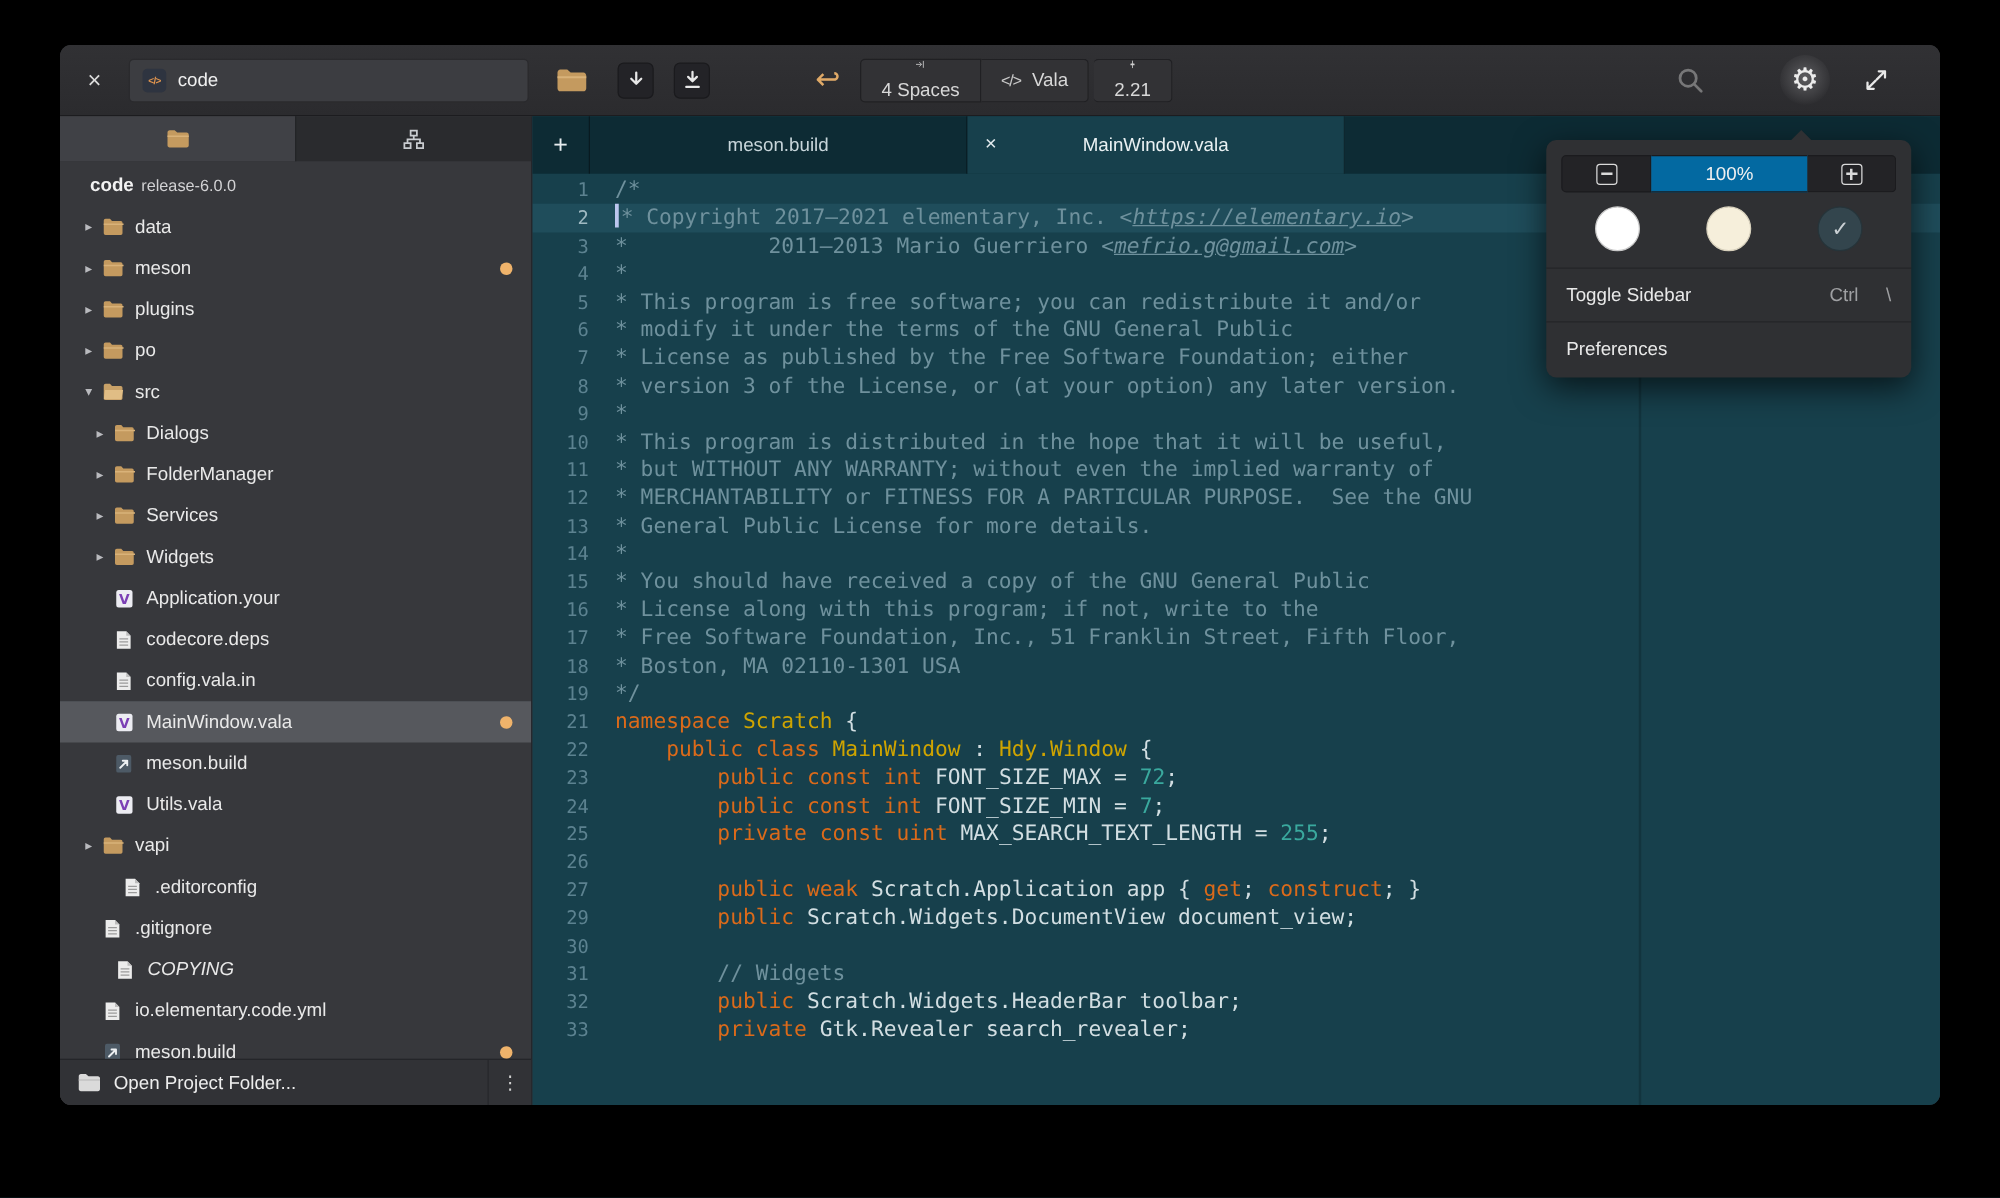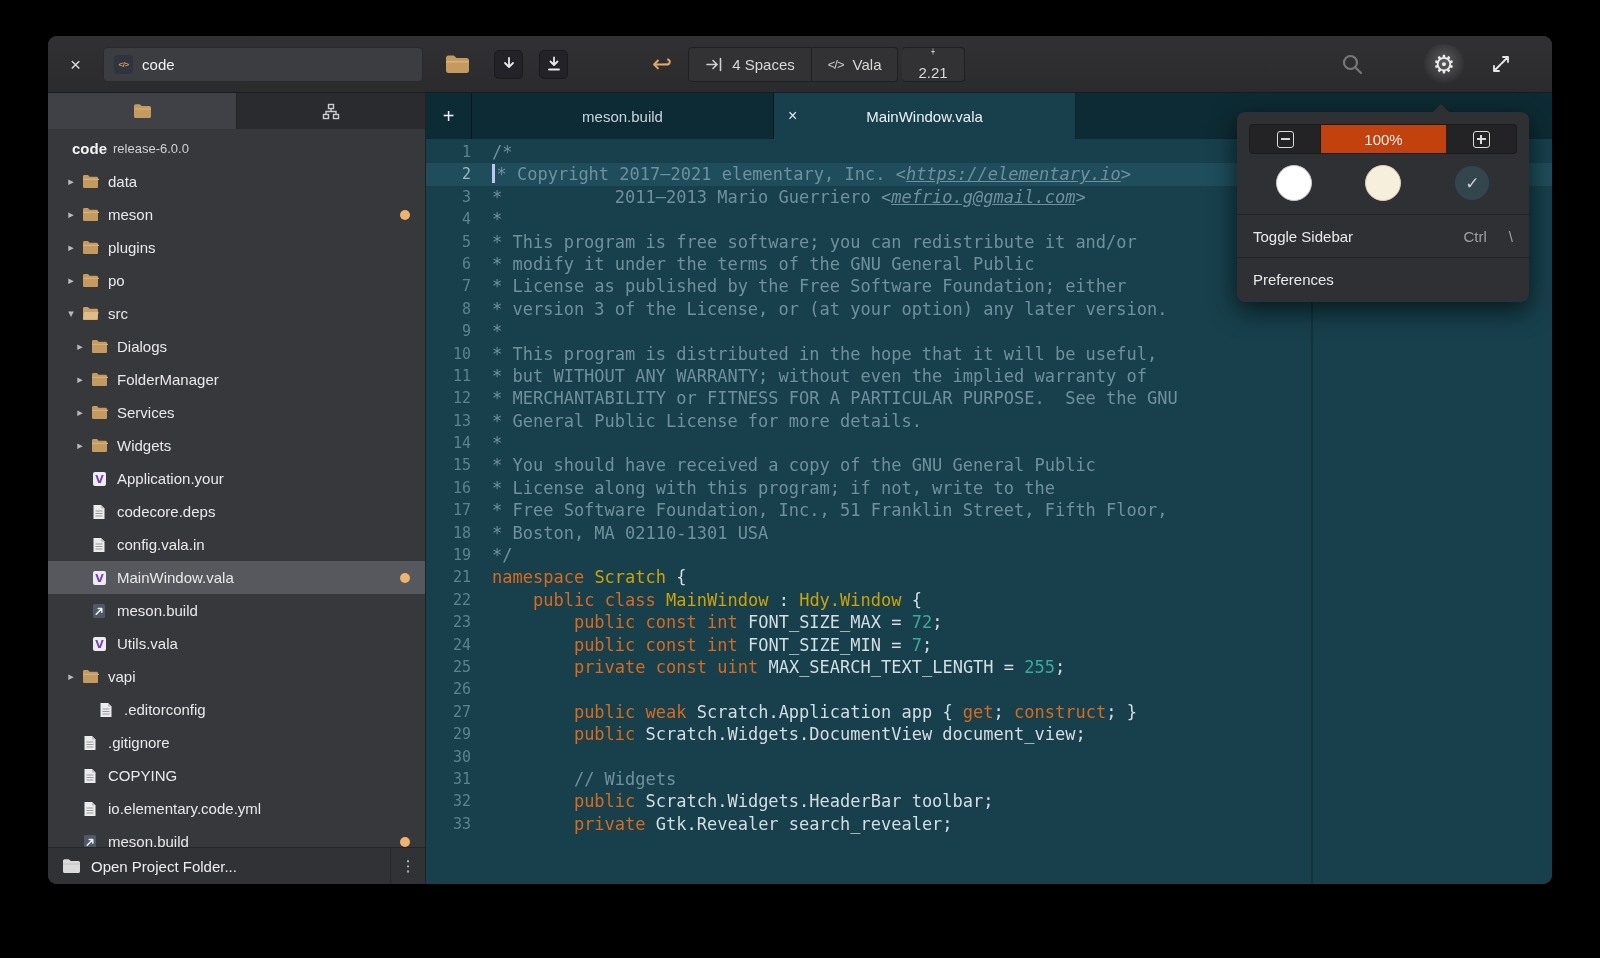--- a/index.html
+++ b/index.html
@@ -20,21 +20,21 @@
   .icon-btn{display:flex;align-items:center;justify-content:center;flex:none;}
   .hb-open{margin-left:22px;}
   .save-box{width:27px;height:27px;background:#232327;border:1px solid #1A1A1D;border-radius:5px;
     display:flex;align-items:center;justify-content:center;}
   .hb-save{margin-left:24px;} .hb-saveas{margin-left:16px;}
   .hb-undo{margin-left:84px;font-size:24px;color:#DFA967;line-height:1;}
   .btn-group{display:flex;margin-left:16px;}
   .lbtn{height:33px;background:#323235;border:1px solid #202023;color:#D8D8D8;font-size:15px;
     display:flex;align-items:center;gap:9px;padding:0 16px;}
   .lbtn + .lbtn{border-left:none;}
-  .lbtn:first-child{border-radius:4px 0 0 4px;}
+  .lbtn:first-child{border-radius:4px 0 0 4px;flex-direction:column;}
   .lbtn.cap-right{border-radius:0 4px 4px 0;}
   .lbtn.single{border-radius:4px;margin-left:4px;flex-direction:column;}
   .code-glyph{font-size:13px;color:#C9C9C9;letter-spacing:-1px;}
   .hb-spacer{flex:1;}
   .hb-search{margin-right:60px;opacity:.75;}
   .hb-gear{width:40px;height:40px;border-radius:50%;margin-right:26px;display:flex;align-items:center;
     justify-content:center;font-size:25px;color:#ECECEC;
     background:radial-gradient(circle at 50% 45%,#5C5C5F 0%,#3A3A3D 55%,rgba(0,0,0,0) 75%);}
   .hb-expand{color:#E8E8E8;}
   
@@ -87,21 +87,21 @@
   .tk-n{color:var(--num,#3AA99E);}
   .tk-l{color:var(--cmt,#6F919D);font-style:italic;text-decoration:underline;}
   
   .popover{position:absolute;left:1237px;top:112px;width:268px;background:#2F3033;border-radius:8px;
     box-shadow:0 8px 26px rgba(0,0,0,.65);z-index:50;padding:12px 12px 4px;color:#E9E9E9;}
   .popover::before{content:'';position:absolute;top:-16px;left:196px;border:8px solid transparent;
     border-bottom-color:#2F3033;}
   .zoomrow{display:flex;height:30px;}
   .zbtn{flex:0 0 70px;background:#232326;border:1px solid #1B1B1E;display:flex;align-items:center;justify-content:center;}
   .zbtn.left{border-radius:4px 0 0 4px;} .zbtn.right{border-radius:0 4px 4px 0;border-left:none;}
-  .zlabel{flex:1;background:#c2410c;border-top:1px solid #1B1B1E;border-bottom:1px solid #1B1B1E;
+  .zlabel{flex:1;background:#0369a1;border-top:1px solid #1B1B1E;border-bottom:1px solid #1B1B1E;
     display:flex;align-items:center;justify-content:center;font-size:15px;color:#F0F0F0;}
   .sq{width:15px;height:15px;border:1.5px solid #DADADA;border-radius:3px;position:relative;}
   .sq::after{content:'';position:absolute;left:3px;right:3px;top:50%;height:1.5px;margin-top:-1px;background:#DADADA;}
   .sq.plus::before{content:'';position:absolute;top:3px;bottom:3px;left:50%;width:1.5px;margin-left:-1px;background:#DADADA;}
   .stylesrow{display:flex;height:58px;align-items:center;}
   .stylecell{flex:1;display:flex;align-items:center;justify-content:center;}
   .circ{width:34px;height:34px;border-radius:50%;display:flex;align-items:center;justify-content:center;}
   .circ.light{background:#FFFFFF;border:1px solid #C9C9C9;}
   .circ.sepia{background:#F6EFDB;border:1px solid #D8D1BD;}
   .circ.dark{background:#33454D;border:1px solid #26343A;color:#C9CFD3;font-size:17px;}
@@ -400,21 +400,21 @@
               <svg width="14" height="16" viewBox="0 0 14 16">
                 <path d="M1.5 1h7.5l3.5 3.5V15H1.5z" fill="#ECECEC"></path>
                 <path d="M9 1l3.5 3.5H9z" fill="#BDBDBD"></path>
                 <g stroke="#9A9A9A" stroke-width="1">
                   <path d="M3.5 7h7M3.5 9.5h7M3.5 12h7"></path>
                 </g>
               </svg>
             </span>
             <span class="tlabel">.gitignore</span>
           </div>
-          <div class="tree-row" style="padding-left: 14px;">
+          <div class="tree-row" style="padding-left: 24px; font-style: italic;">
             <span class="chev"></span>
             <span class="ticon">
               <svg width="14" height="16" viewBox="0 0 14 16">
                 <path d="M1.5 1h7.5l3.5 3.5V15H1.5z" fill="#ECECEC"></path>
                 <path d="M9 1l3.5 3.5H9z" fill="#BDBDBD"></path>
                 <g stroke="#9A9A9A" stroke-width="1">
                   <path d="M3.5 7h7M3.5 9.5h7M3.5 12h7"></path>
                 </g>
               </svg>
             </span>

